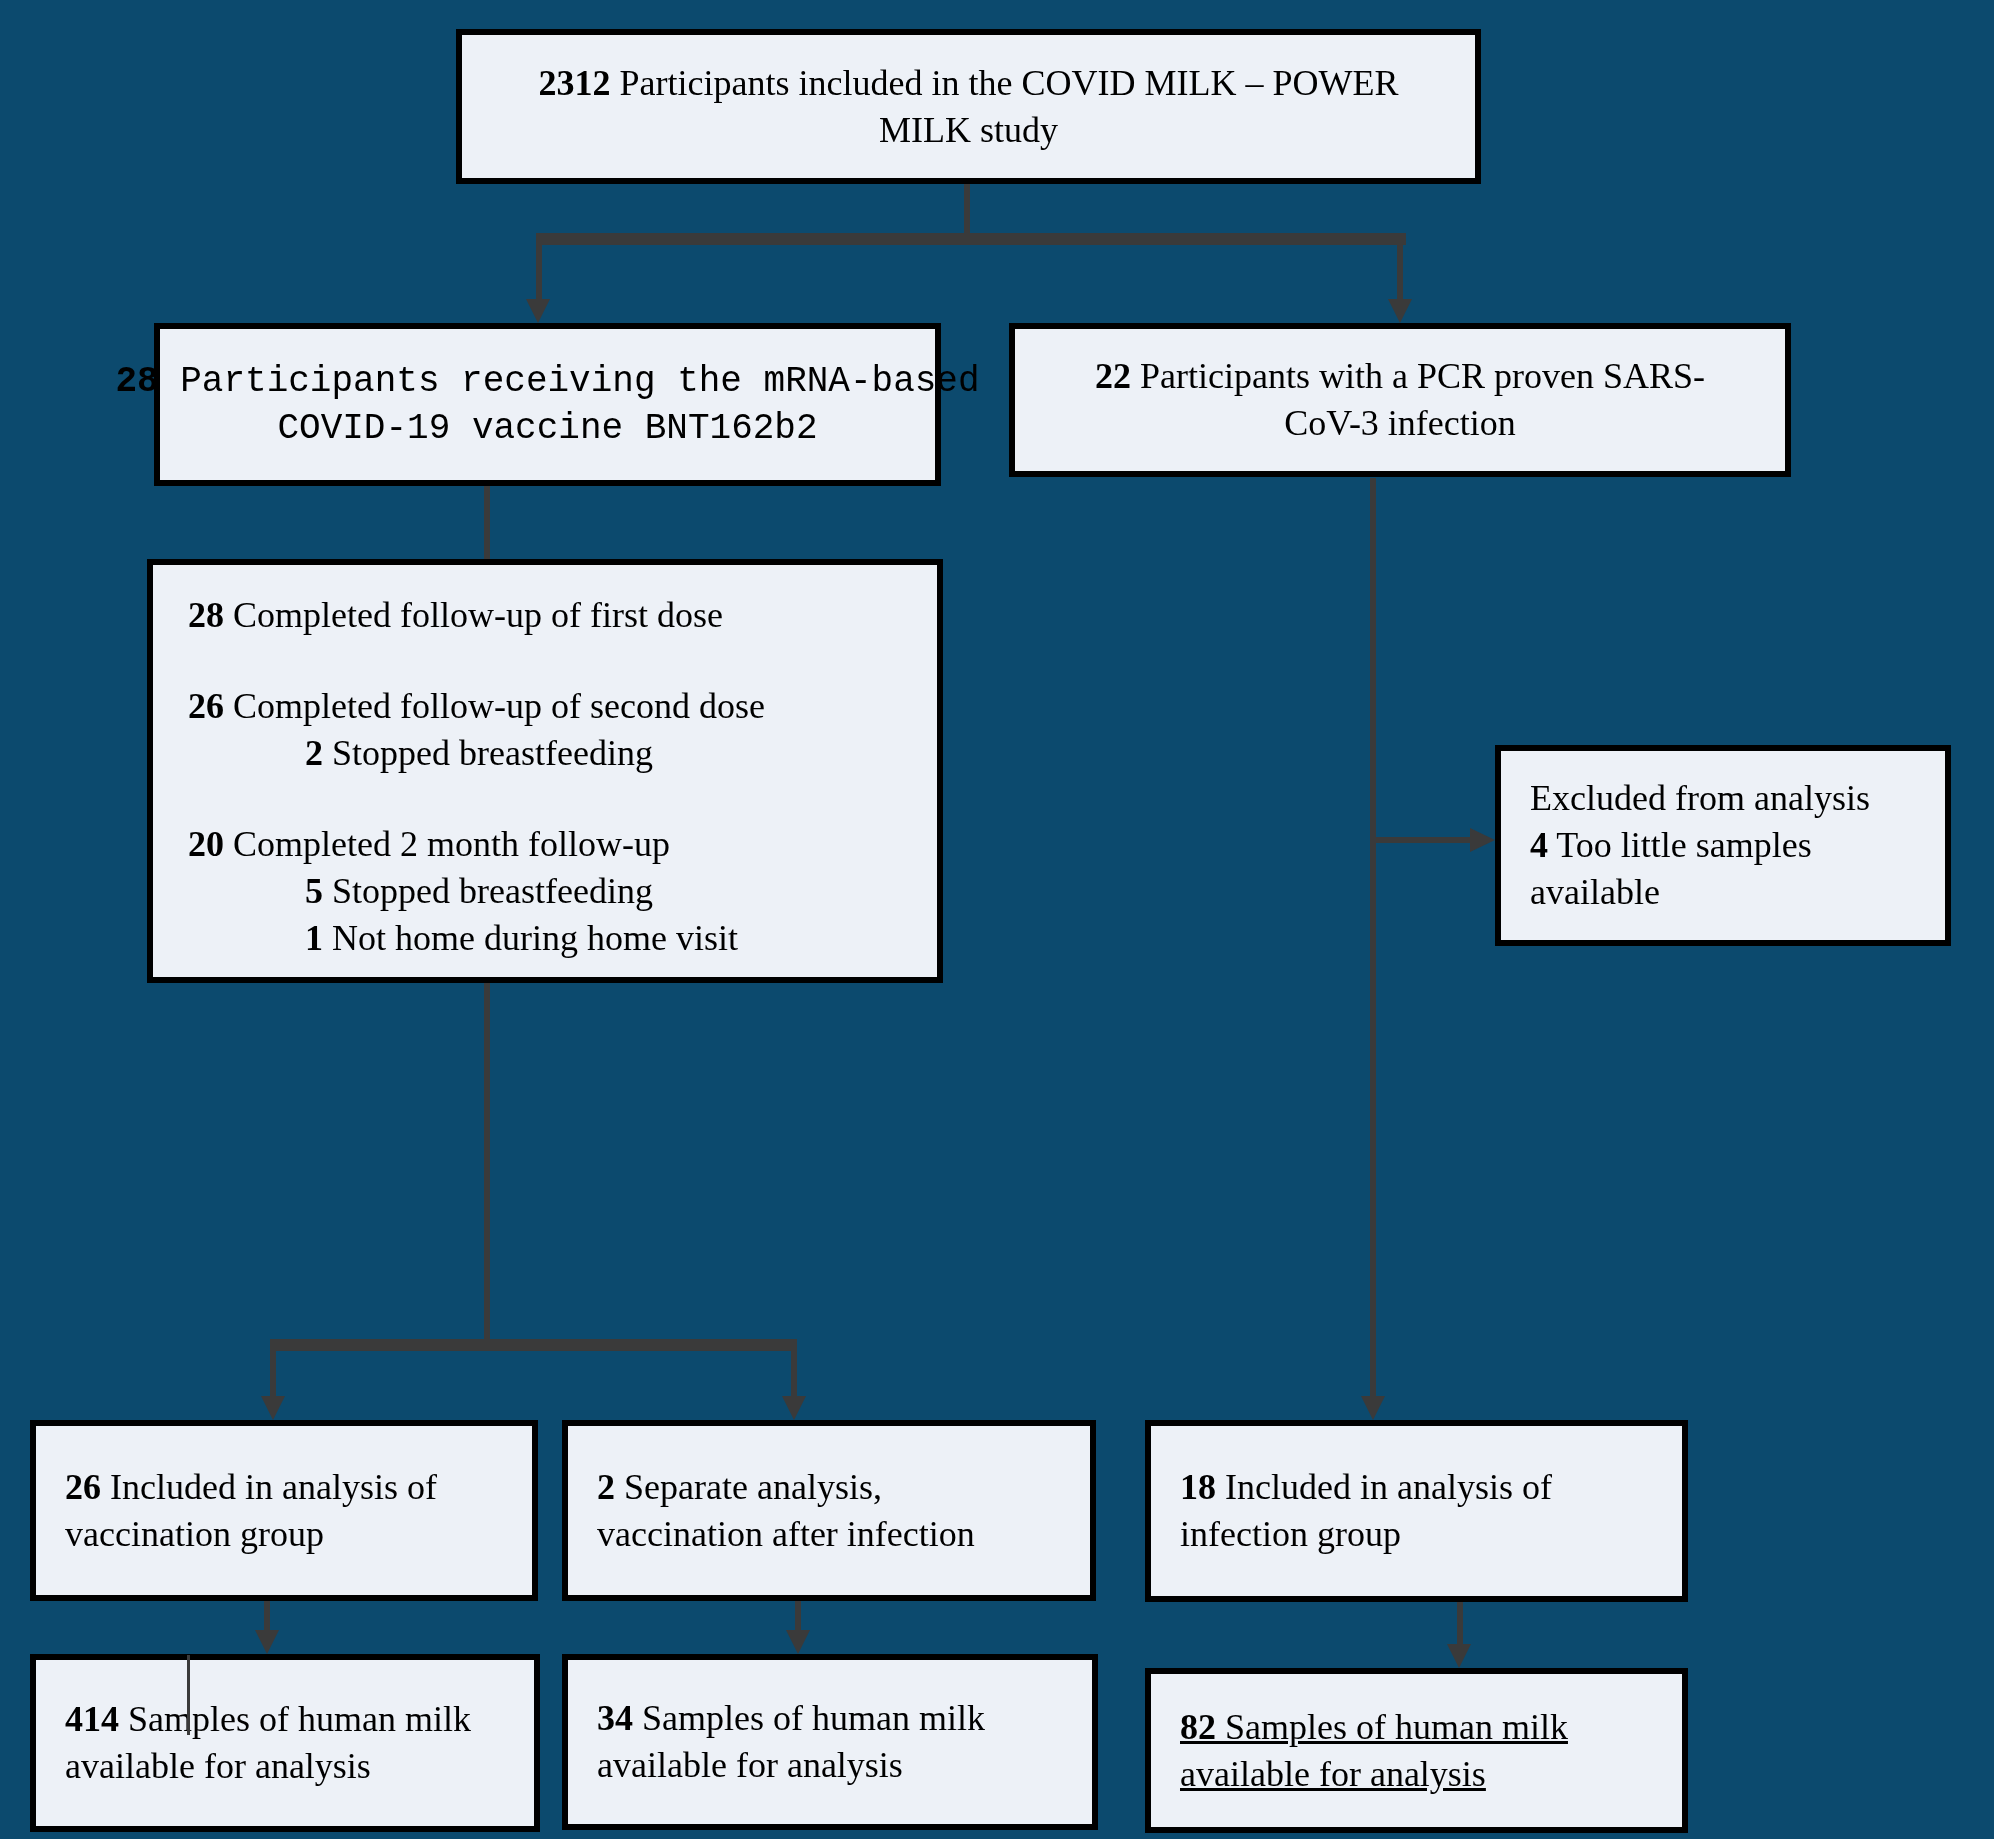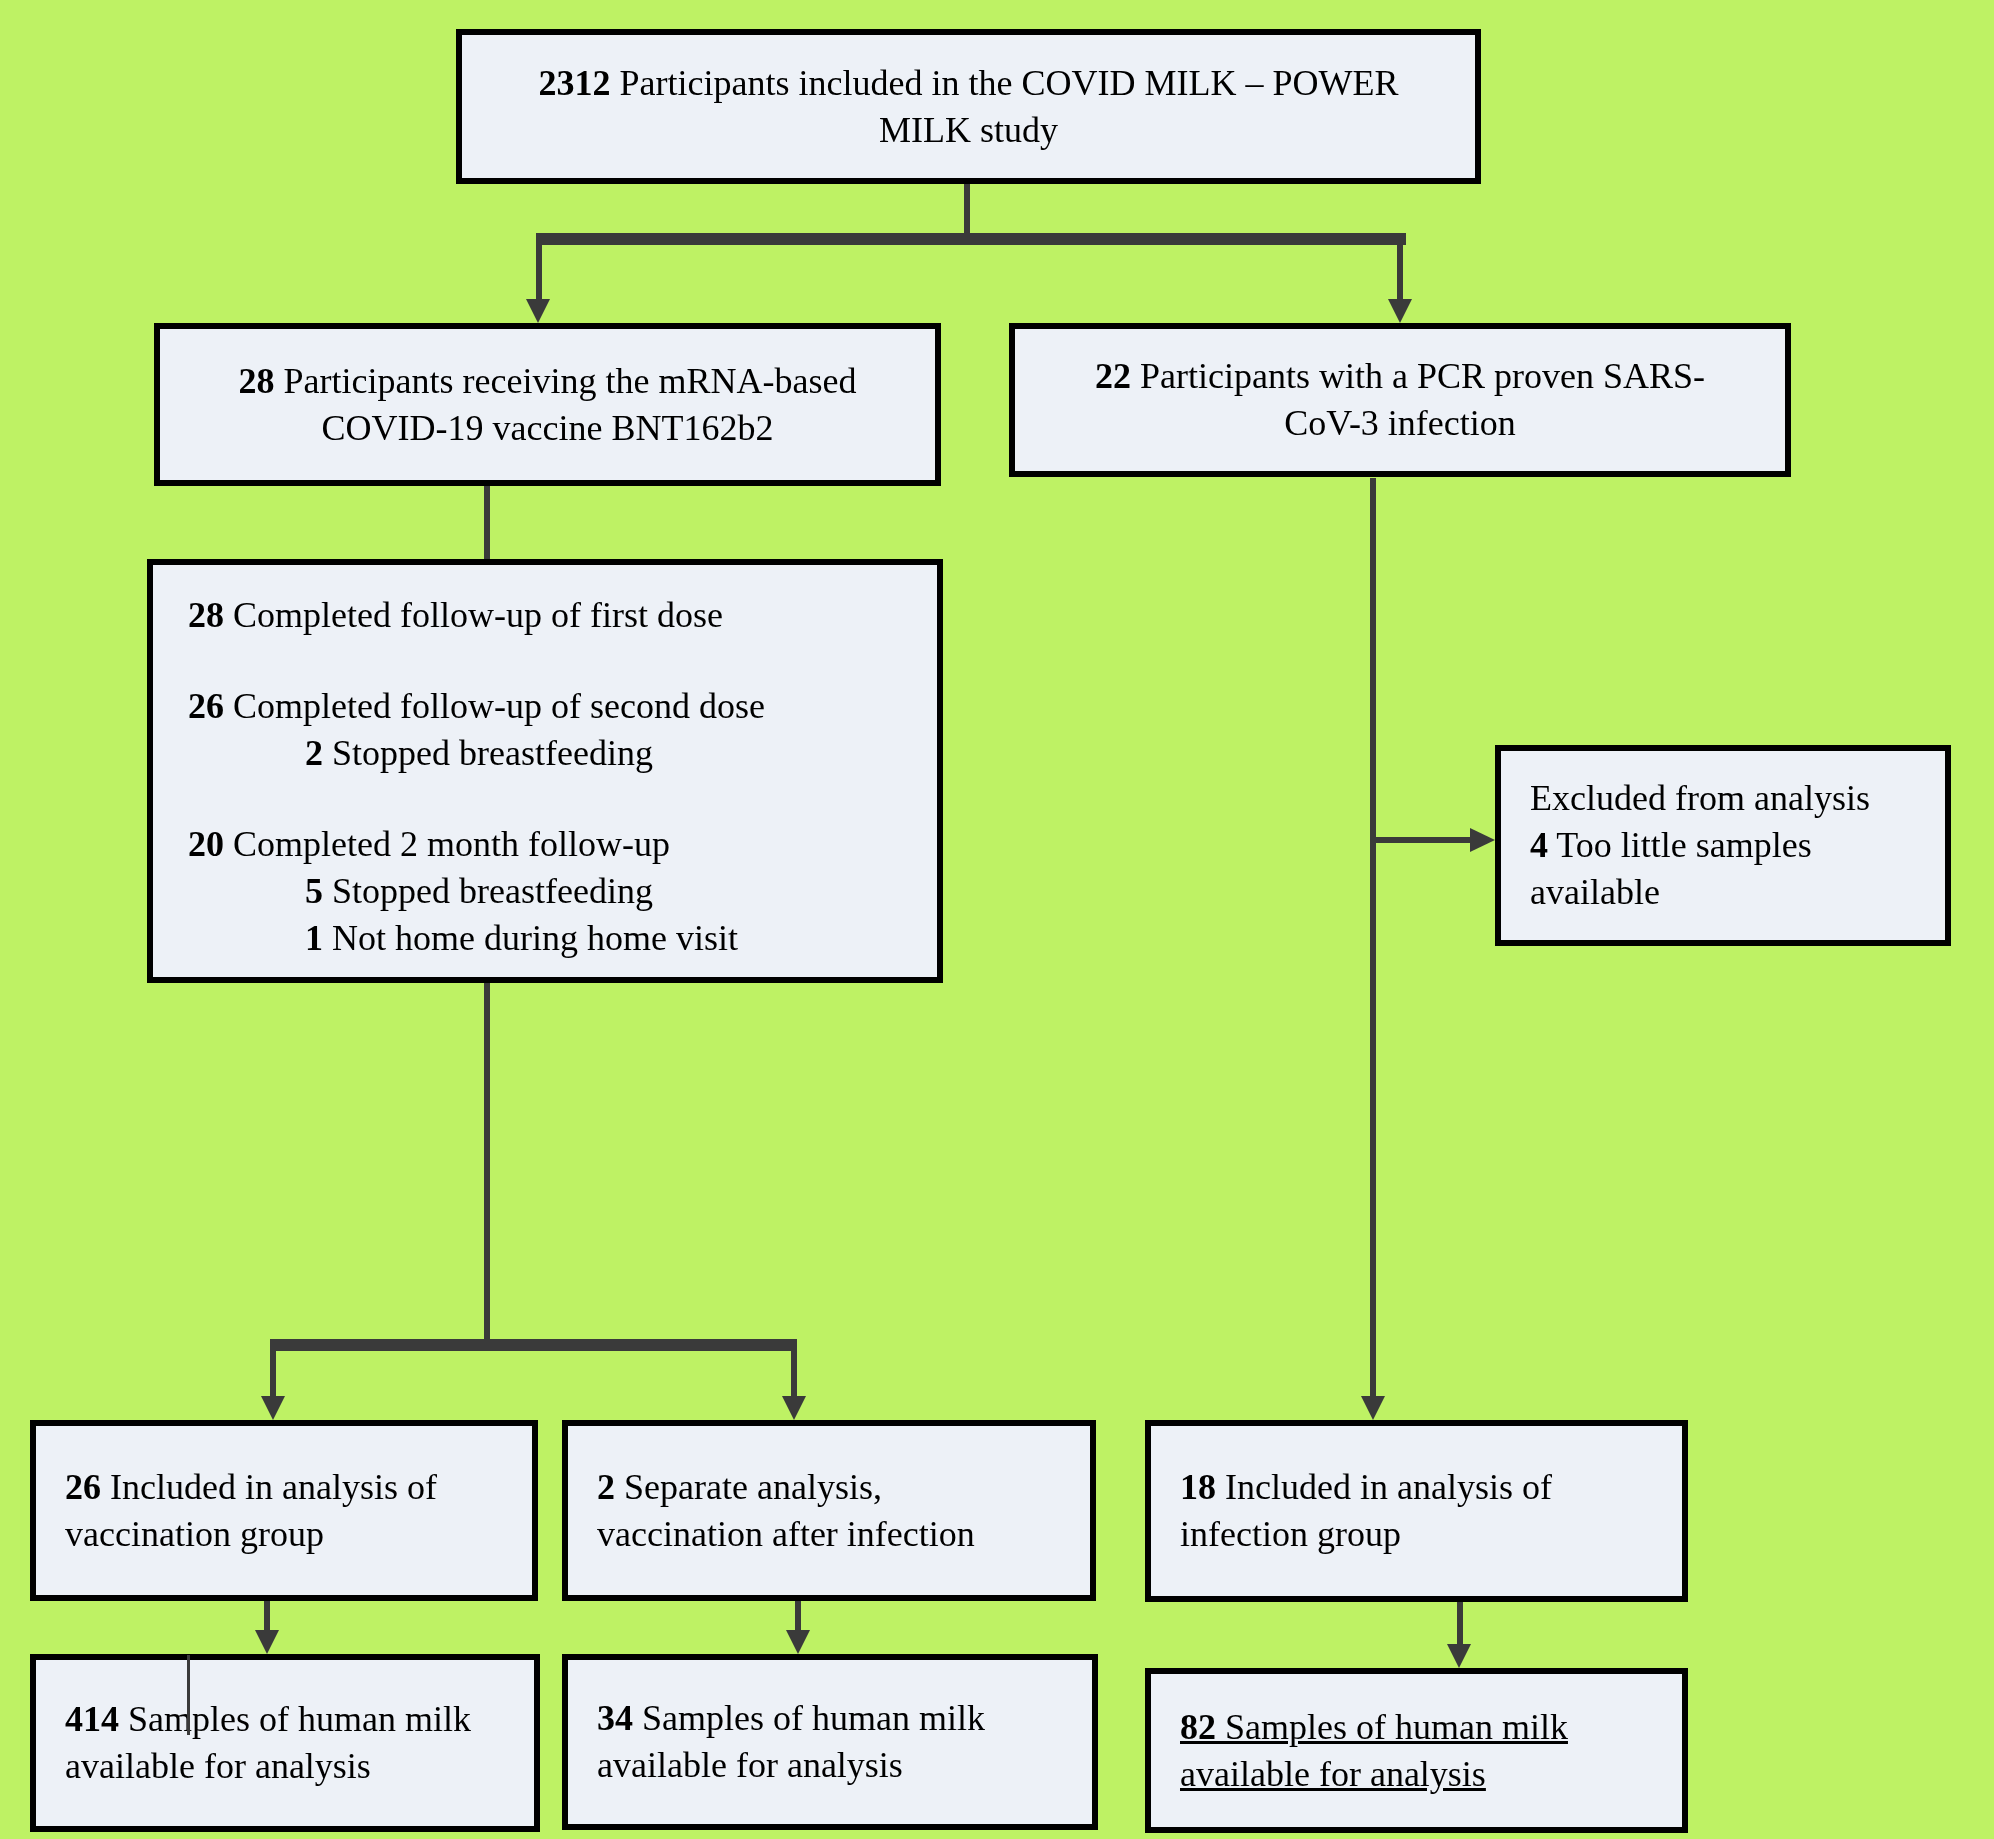--- a/index.html
+++ b/index.html
@@ -1,19 +1,19 @@
 <!DOCTYPE html>
 <html style="font-size:7.5px"><head>
 <meta charset="utf-8">
 <style>
   html,body{margin:0;padding:0;background:#ffffff;}
   .canvas{
     position:relative;
     width:1995px;height:1839px;
-    background:#bef264;
+    background:#0c4a6e;
     font-family:"Liberation Serif","DejaVu Serif",serif;
     color:#000000;
     font-size:36px;
     line-height:47px;
   }
   .box{
     position:absolute;
     background:#edf1f7;
     border:6px solid #000000;
     box-sizing:border-box;
@@ -56,21 +56,21 @@
     <div class="bline">MILK study</div>
   </div>
 
   <div class="vline" style="left:964px;top:184px;width:5.6px;height:54px;"></div>
   <div class="hbar" style="left:536px;top:233px;width:870px;height:12px;"></div>
   <div class="vline" style="left:536px;top:245px;width:5.6px;height:55px;"></div>
   <div class="arrow-down" style="left:526px;top:299px;"></div>
   <div class="vline" style="left:1397px;top:245px;width:5.6px;height:55px;"></div>
   <div class="arrow-down" style="left:1388px;top:299px;"></div>
 
-  <div class="box center" style="left:154px;top:323px;width:787px;height:163px;">
+  <div class="box center" style="left:154px;top:323px;width:787px;height:163px;font-family:Liberation Mono, monospace;">
     <div class="bline"><b class="num">28</b> <span>Participants receiving the mRNA-based</span></div>
     <div class="bline">COVID-19 vaccine BNT162b2</div>
   </div>
 
   <div class="box center" style="left:1009px;top:323px;width:782px;height:154px;">
     <div class="bline"><b class="num">22</b> <span>Participants with a PCR proven SARS-</span></div>
     <div class="bline">CoV-3 infection</div>
   </div>
 
   <div class="vline" style="left:484px;top:486px;width:5.6px;height:74px;"></div>

